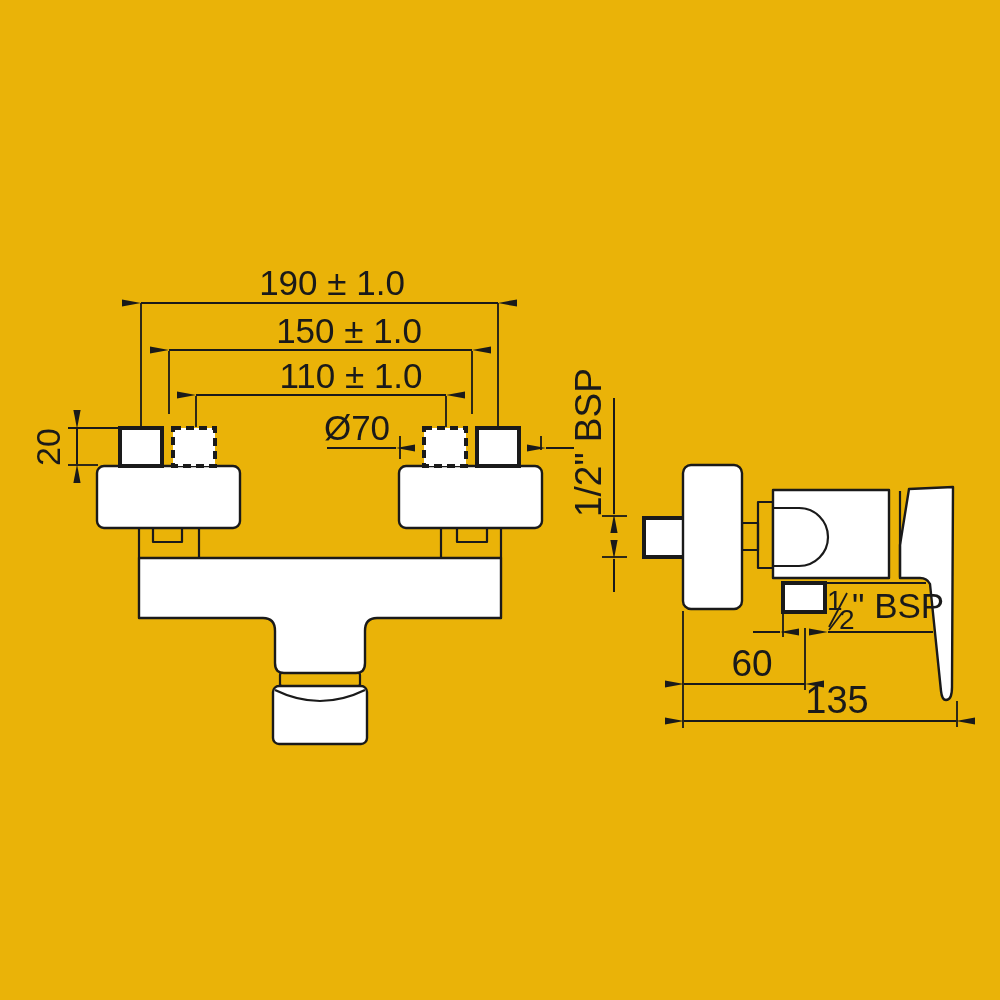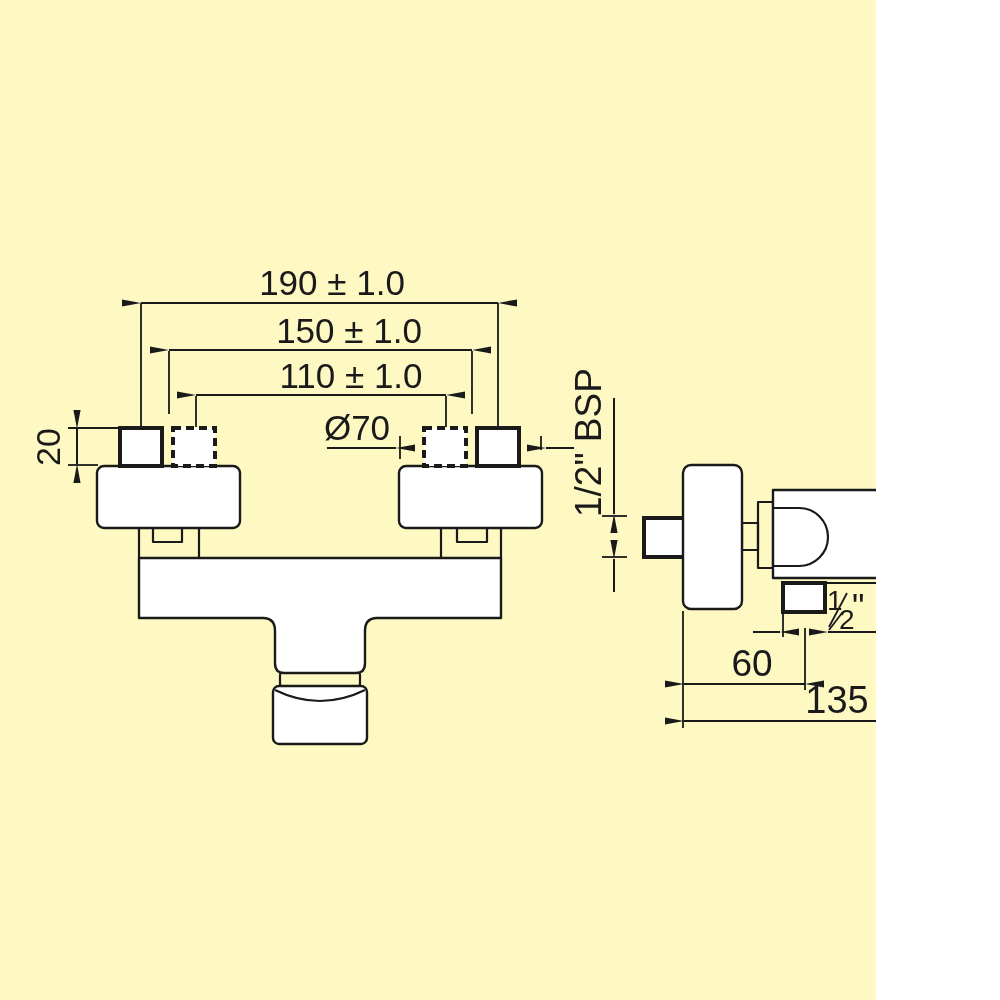--- a/index.html
+++ b/index.html
@@ -1,16 +1,16 @@
 <!DOCTYPE html>
 <html><head>
 <meta charset="utf-8">
 <style>
   html,body{margin:0;padding:0;background:#ffffff;}
-  .stage{width:876px;height:1000px;position:relative;background:#fef9c3;overflow:hidden;}
+  .stage{width:1000px;height:1000px;position:relative;background:#eab308;overflow:hidden;}
   svg{display:block;}
   .dim-text{font-family:"Liberation Sans", sans-serif;fill:#1a1a1a;}
   .outline{fill:#ffffff;stroke:#1a1a1a;stroke-width:2.4;stroke-linejoin:round;}
   .thin{fill:none;stroke:#1a1a1a;stroke-width:2.2;stroke-linejoin:round;}
   .fitting{fill:#ffffff;stroke:#1a1a1a;stroke-width:4;}
   .fitting-dashed{fill:#ffffff;stroke:#1a1a1a;stroke-width:4;stroke-dasharray:8 5;}
   .ext{stroke:#1a1a1a;stroke-width:1.8;fill:none;}
   .dim{stroke:#1a1a1a;stroke-width:2;fill:none;}
 </style>
 </head>

